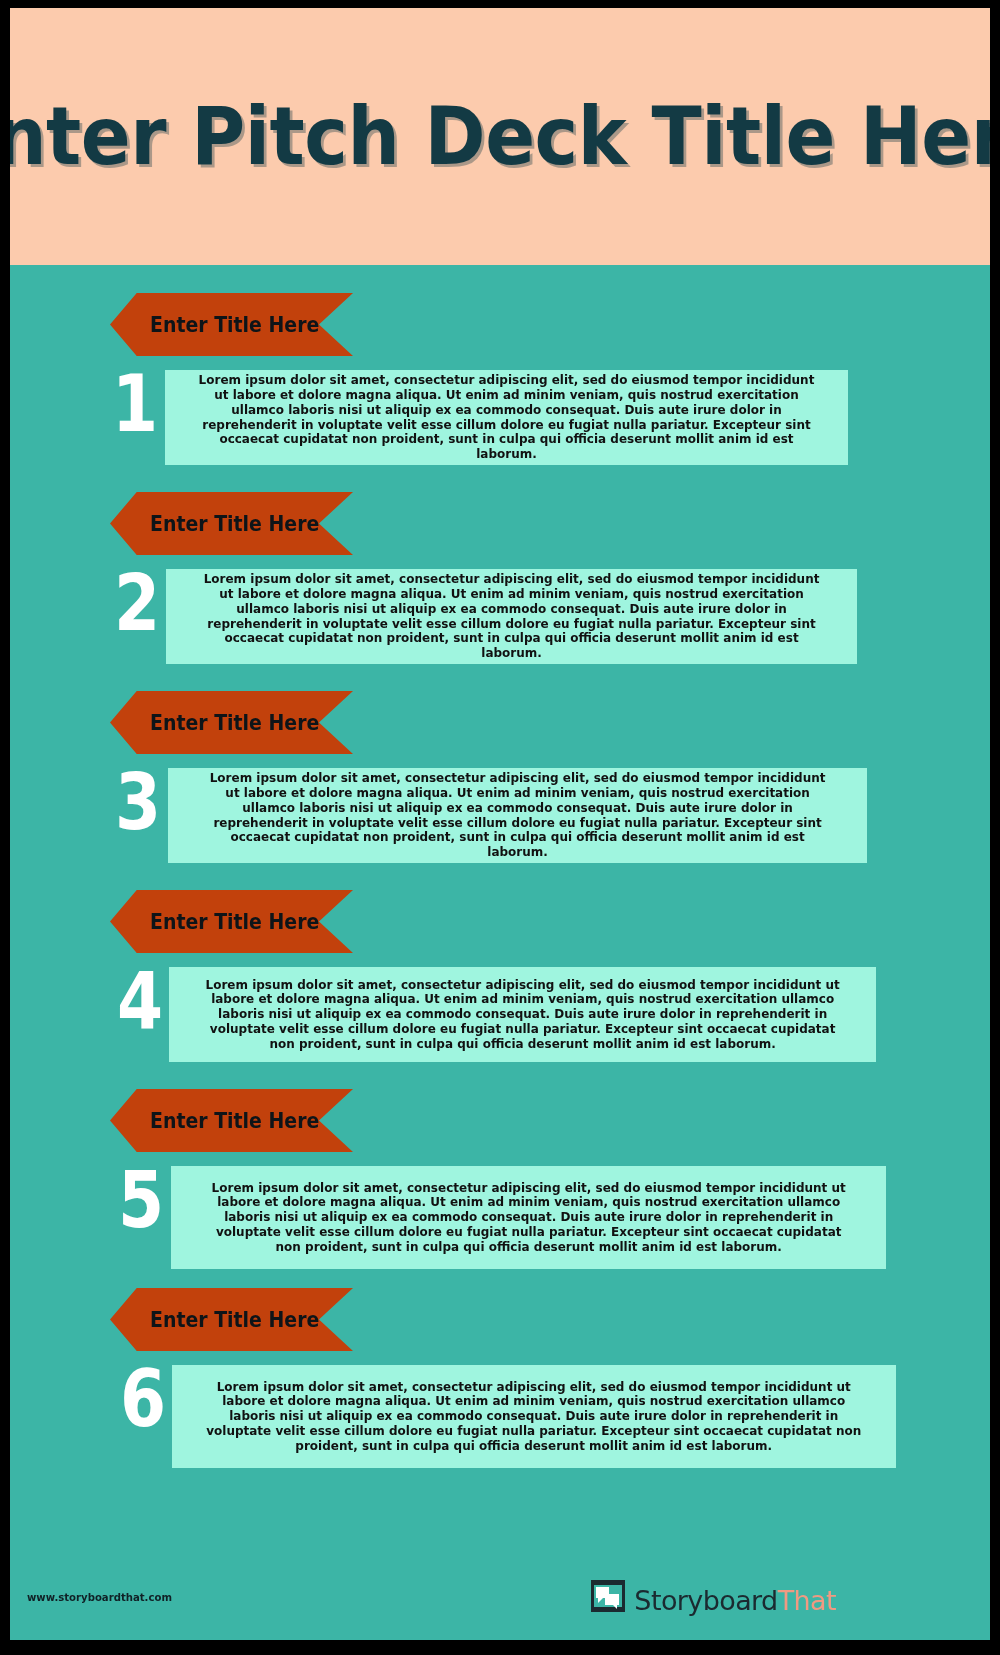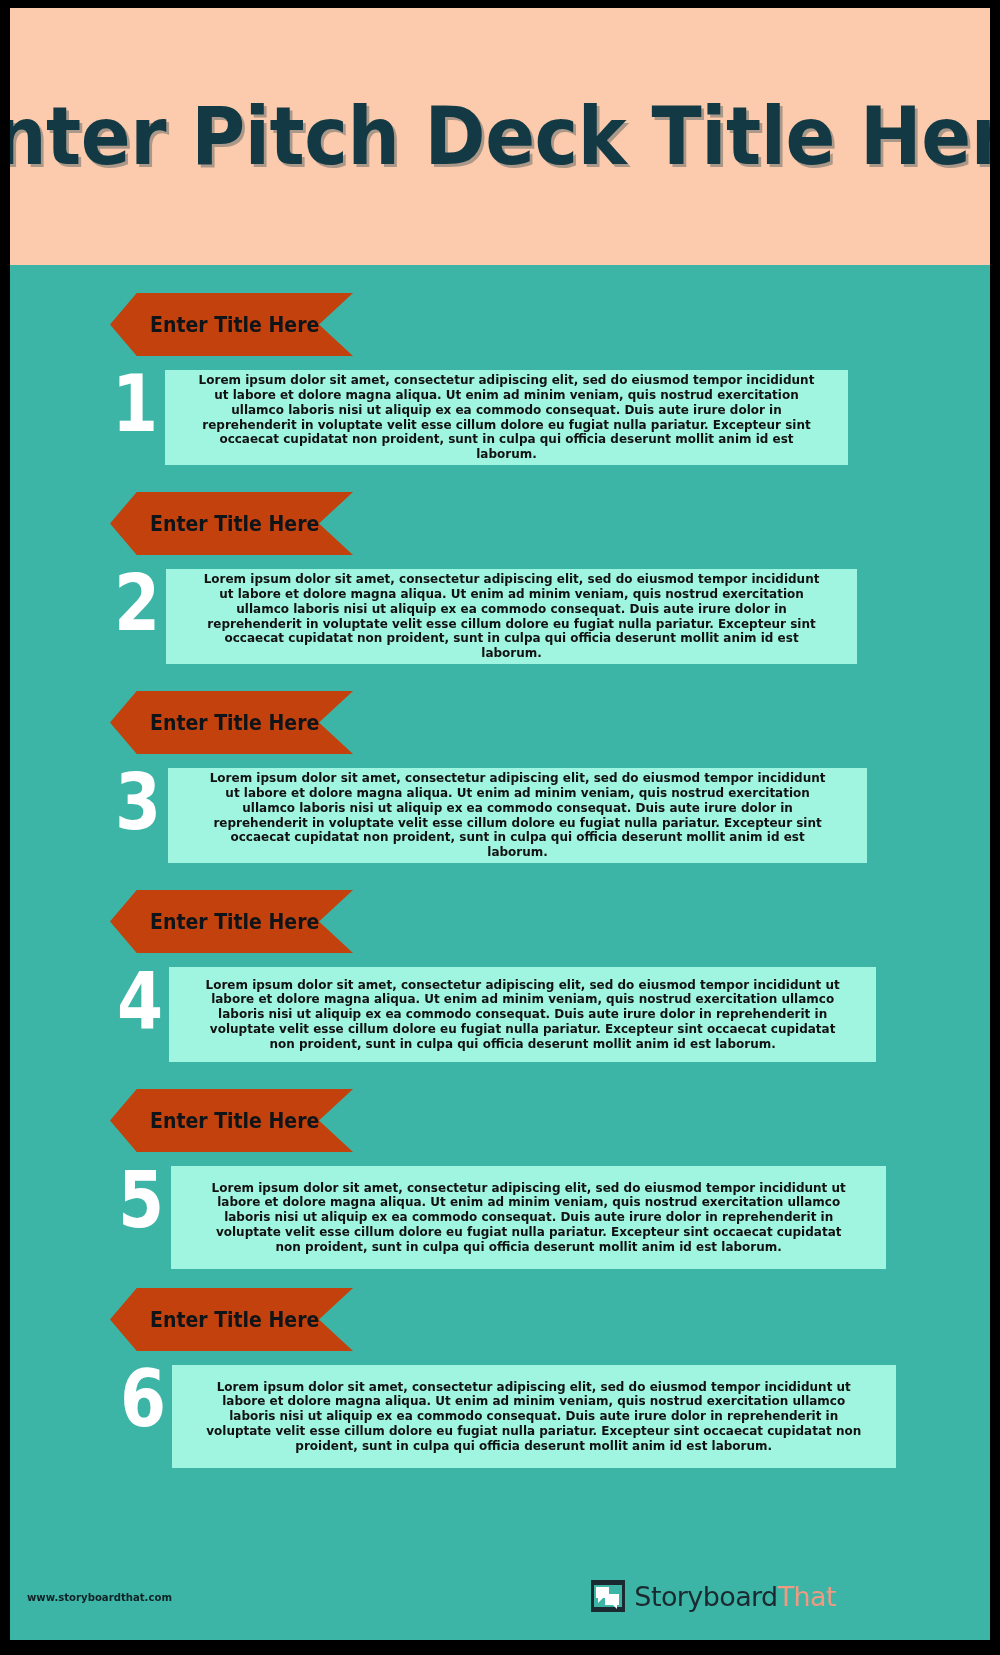--- a/index.html
+++ b/index.html
@@ -143,21 +143,21 @@
     font-size: 11px;
     color: #102126;
     transform: scaleX(0.92);
     transform-origin: left center;
   }
   .logo {
     position: absolute;
     right: 22px;
     bottom: 26px;
     display: flex;
-    align-items: center;
+    align-items: flex-end;
     gap: 8px;
   }
   .logo-mark {
     width: 36px;
     height: 36px;
     flex: 0 0 auto;
   }
   .logo-word {
     font-family: "DejaVu Sans", sans-serif;
     font-size: 27px;

